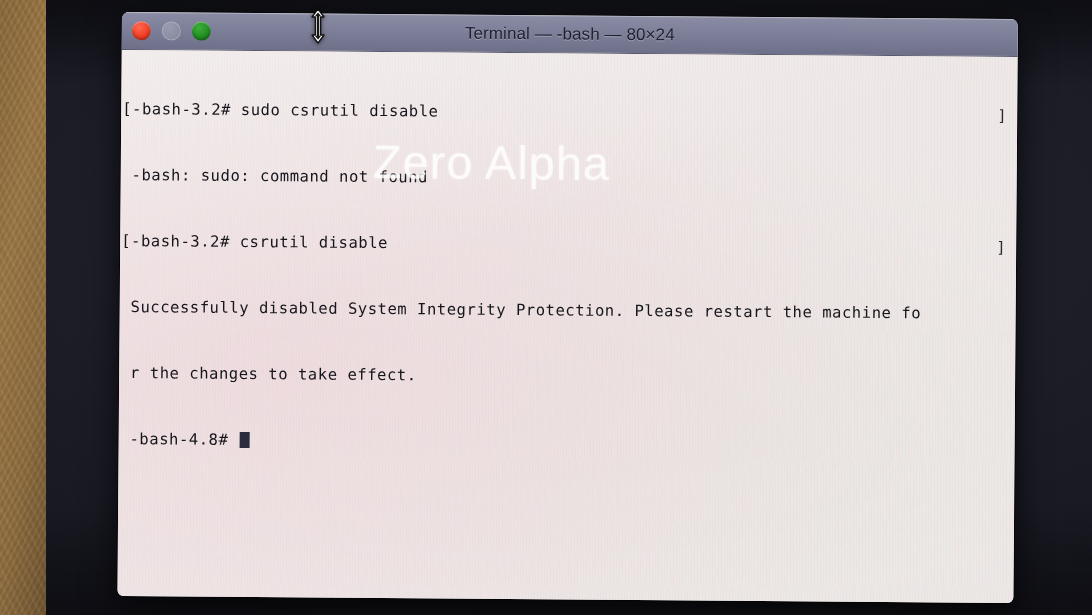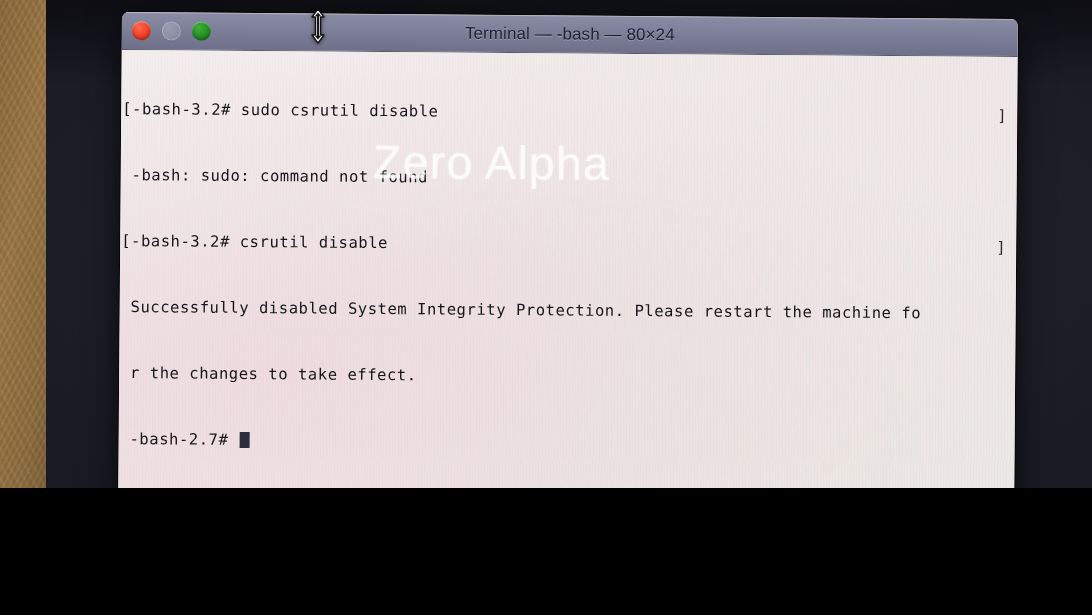--- a/index.html
+++ b/index.html
@@ -3,21 +3,21 @@
 <meta charset="utf-8">
 <style>
   html, body {
     margin: 0;
     padding: 0;
     background: #000;
   }
   #screen {
     position: relative;
     width: 1092px;
-    height: 488px;
+    height: 615px;
     overflow: hidden;
     background: #16171f;
     font-family: "Liberation Sans", sans-serif;
   }
 
   
   #wood-panel {
     position: absolute;
     left: 0; top: 0;
     width: 46px; height: 615px;
@@ -195,21 +195,21 @@
     <div id="terminal-body">
 
       <div id="watermark">Zero Alpha</div>
 
       <div id="terminal-text">
         <div class="term-line"><span>[-bash-3.2# sudo csrutil disable</span><span class="edge-bracket">]</span></div>
         <div class="term-line"><span> -bash: sudo: command not found</span><span class="edge-bracket"></span></div>
         <div class="term-line"><span>[-bash-3.2# csrutil disable</span><span class="edge-bracket">]</span></div>
         <div class="term-line"><span> Successfully disabled System Integrity Protection. Please restart the machine fo</span><span class="edge-bracket"></span></div>
         <div class="term-line"><span> r the changes to take effect.</span><span class="edge-bracket"></span></div>
-        <div class="term-line"><span> -bash-2.7# </span><span class="cursor-block"></span></div>
+        <div class="term-line"><span> -bash-4.8# </span><span class="cursor-block"></span></div>
       </div>
 
     </div>
   </div>
 
   <svg id="resize-cursor" viewBox="0 0 20 36">
     <path d="M10 1 L16 9 L12.6 9 L12.6 27 L16 27 L10 35 L4 27 L7.4 27 L7.4 9 L4 9 Z" fill="#ffffff" stroke="#111111" stroke-width="1.3" stroke-linejoin="round"></path>
     <path d="M10 4.5 L13.2 8.2 L11.2 8.2 L11.2 27.8 L13.2 27.8 L10 31.5 L6.8 27.8 L8.8 27.8 L8.8 8.2 L6.8 8.2 Z" fill="#161616"></path>
   </svg>
 

